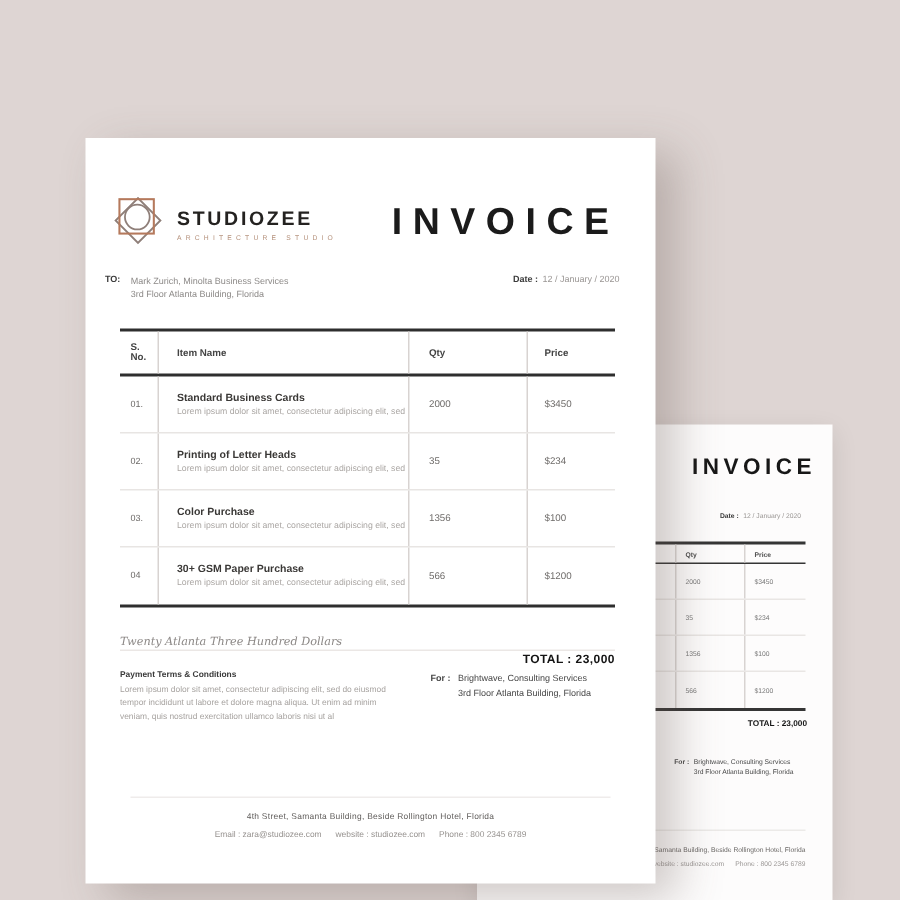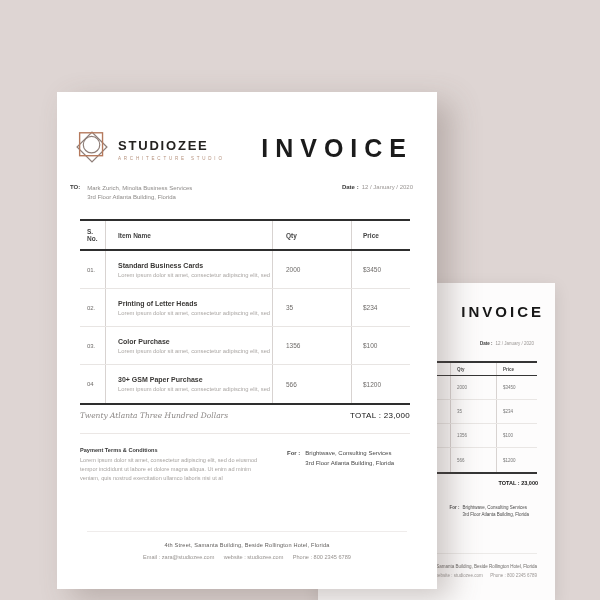--- a/index.html
+++ b/index.html
@@ -59,21 +59,21 @@
             flex-direction:column; align-items:flex-start; justify-content:center; }
   .c.qty  { width:79px; padding-left:13px; border-right:1px solid #d8d3d1; font-size:6.5px; color:#6e6b69; }
   .c.price{ width:58px; padding-left:11px; font-size:6.5px; color:#6e6b69; }
   .thead .c { font-size:6.5px; color:#444; font-weight:600; }
   .iname { font-size:7px; font-weight:700; color:#3a3836; }
   .idesc { font-size:5.8px; color:#aaa6a3; margin-top:3px; }
 
   .sumrow { position:absolute; left:23px; top:319px; width:330px; display:flex;
     justify-content:space-between; align-items:center; }
   .words { font-family:"DejaVu Serif", serif; font-style:italic; font-size:7.5px; color:#8b8785; }
-  .total { font-size:8px; font-weight:400; color:#141414; letter-spacing:0.3px; }
+  .total { font-size:8px; font-weight:700; color:#141414; letter-spacing:0.3px;margin-top:24px; }
   .mid-divider { position:absolute; left:23px; top:341px; width:330px; border-top:1px solid #ebe7e5; }
 
   .terms { position:absolute; left:23px; top:355px; width:192px; }
   .terms-title { font-size:5.6px; font-weight:700; color:#3a3a3a; margin-bottom:3px; }
   .terms-body { font-size:5.6px; color:#a7a3a0; line-height:1.62; }
   .for-block { position:absolute; left:230px; top:357px; display:flex; gap:5px;
     font-size:6px; color:#474747; line-height:1.6; }
   .for-block b { font-weight:700; font-size:6px; }
 
   .foot-divider { position:absolute; left:30px; top:439px; width:320px; border-top:1px solid #efeceb; }

